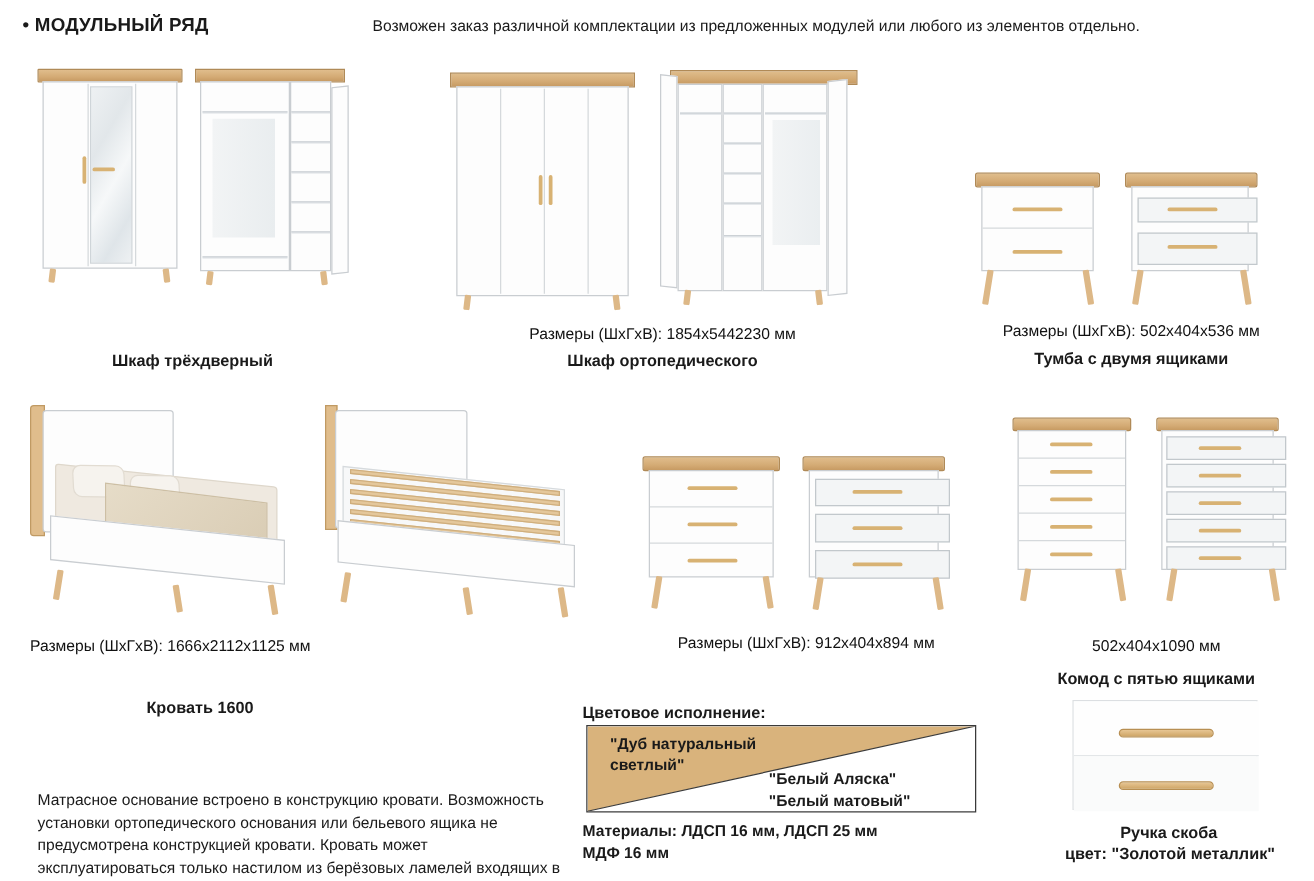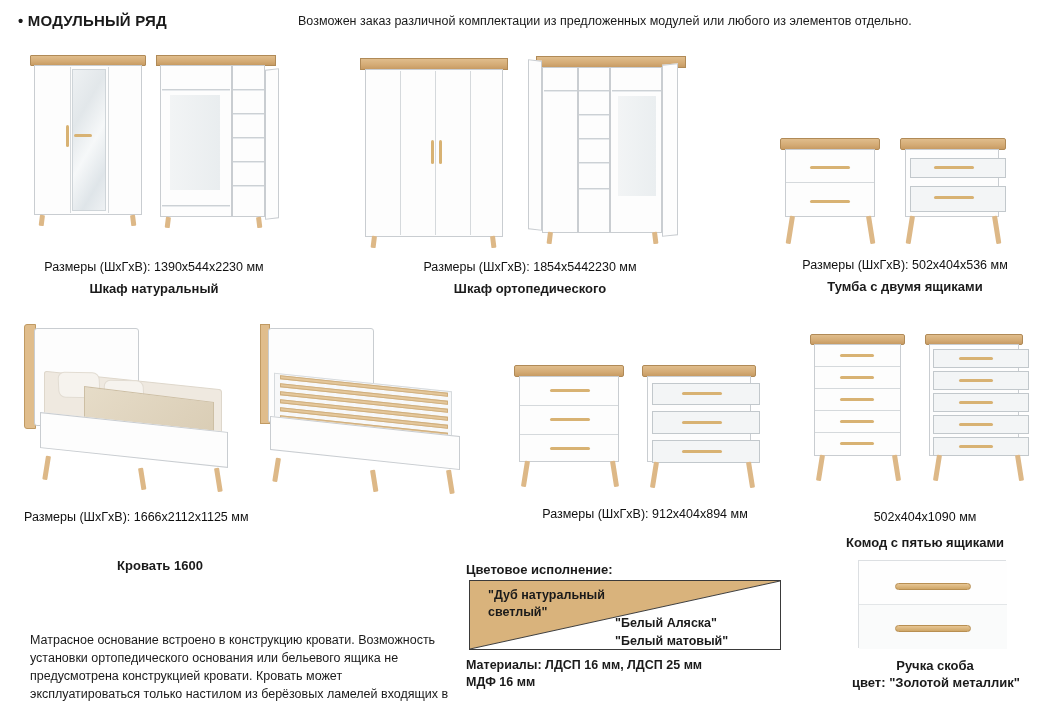--- a/index.html
+++ b/index.html
@@ -119,22 +119,21 @@
       <div class="shelf" style="left:77px; top:82px; width:31px; height:2px;"></div>
       <div class="shelf" style="left:77px; top:106px; width:31px; height:2px;"></div>
       <div class="shelf" style="left:77px; top:130px; width:31px; height:2px;"></div>
 
       <div class="body-w" style="position:absolute; left:109px; top:14px; width:14px; height:150px; transform:skewY(-6deg);"></div>
 
       <div style="position:absolute; left:14px; top:40px; width:50px; height:95px; background:linear-gradient(90deg,#f2f4f5,#e9edef);"></div>
       <div class="leg" style="left:10px; top:162px; height:11px; transform:rotate(7deg);"></div>
       <div class="leg" style="left:100px; top:162px; height:11px; transform:rotate(-7deg);"></div>
     </div>
-    <div class="dims" style="position:absolute; left:0; top:205px; width:280px;">Размеры (ШхГхВ): 1390х544х2230 мм</div>
-    <div class="name" style="position:absolute; left:0; top:222px; width:280px;">Шкаф натуральный</div>
+    <div class="name" style="position:absolute; left:0; top:222px; width:280px;">Шкаф трёхдверный</div>
   </div>
 
   <div class="blk" style="left:350px; top:42px; width:360px; height:258px;">
 
     <div class="fig" style="left:10px; top:16px; width:148px; height:190px;">
       <div class="top-oak" style="position:absolute; left:0; top:0; width:148px; height:12px;"></div>
       <div class="body-w" style="position:absolute; left:5px; top:11px; width:138px; height:168px;"></div>
       <div class="door-line" style="left:40px; top:13px; width:1px; height:164px;"></div>
       <div class="door-line" style="left:75px; top:13px; width:1px; height:164px;"></div>
       <div class="door-line" style="left:110px; top:13px; width:1px; height:164px;"></div>

